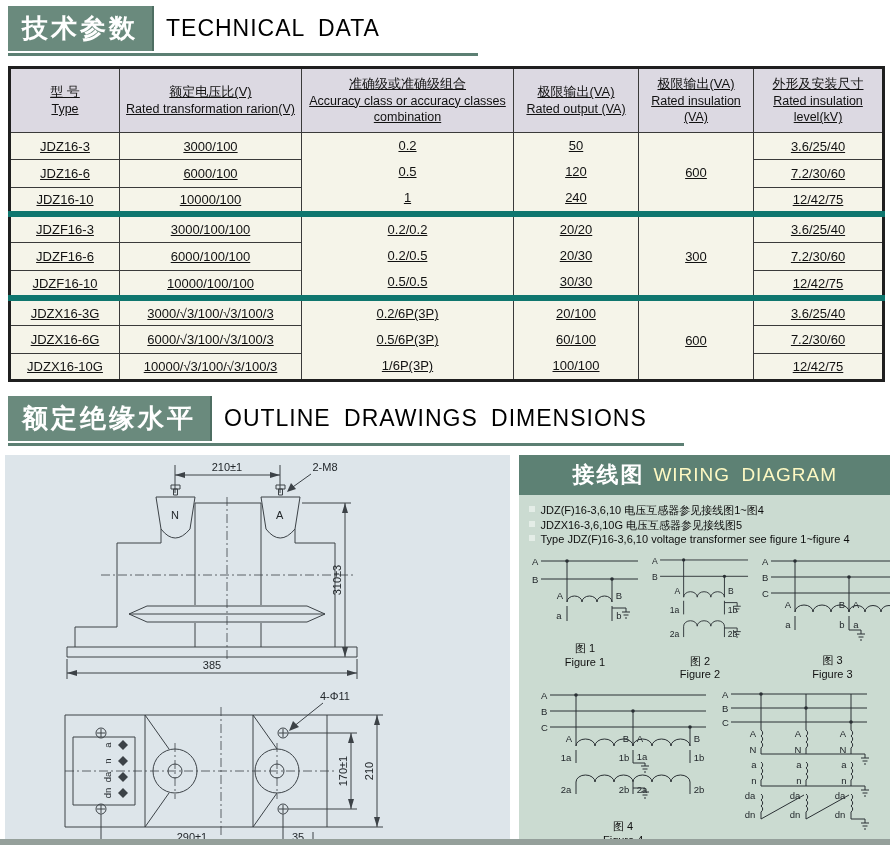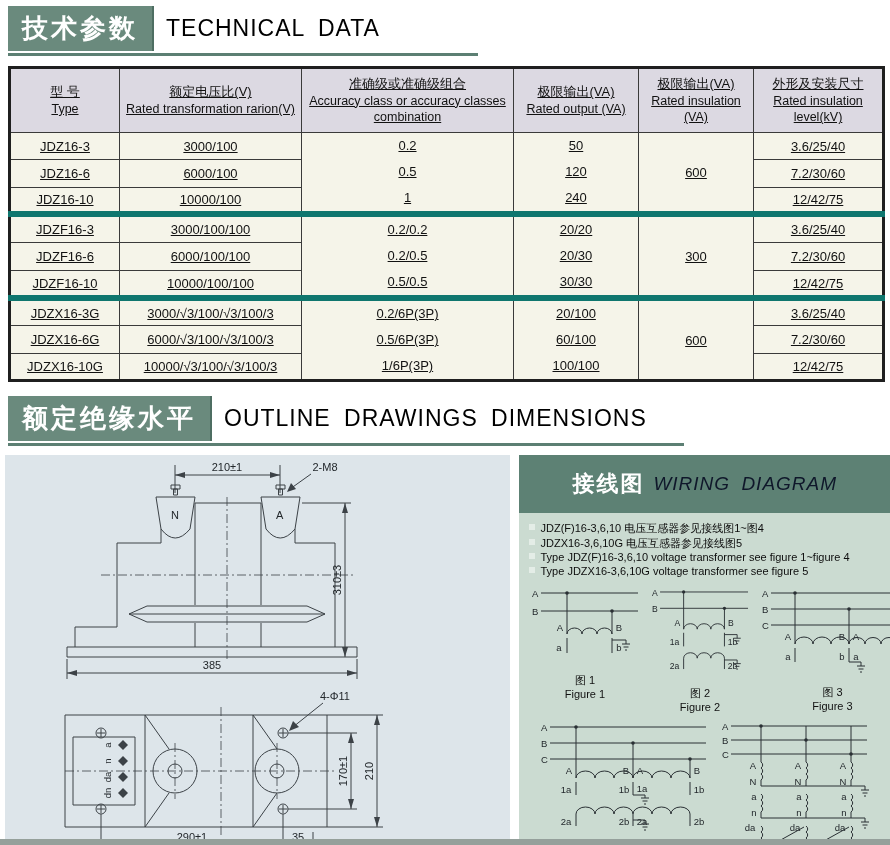--- a/index.html
+++ b/index.html
@@ -27,24 +27,24 @@
   td.type { background:#e3ece7; }
   td.merged { white-space:pre-line; line-height:26px; }
   tr.g-start td { border-top:6px solid #0f766e; }
   col.c1{width:110px;} col.c2{width:182px;} col.c3{width:212px;}
   col.c4{width:125px;} col.c5{width:115px;} col.c6{width:130px;}
 
   
   .panels { display:flex; margin:9px 0 0 5px; gap:9px; height:401px; }
   .panel-drawings { width:558px; background:#dde5ea; overflow:hidden; padding-top:2px; }
   .panel-wiring { width:409px; background:#cbdbd1; display:flex; flex-direction:column; overflow:hidden; }
-  .wiring-head { background:#5d8174; height:58px; display:flex; align-items:center;
+  .wiring-head { background:#5d8174; height:40px; display:flex; align-items:center;
     justify-content:center; gap:9px; flex:none; }
   .wiring-head .zh { color:#fff; font-weight:bold; font-size:22px; letter-spacing:2px; }
-  .wiring-head .en { color:#0f172a; font-size:19px; letter-spacing:1px; word-spacing:5px;font-style:italic; }
+  .wiring-head .en { color:#fef9c3; font-size:19px; letter-spacing:1px; word-spacing:5px; }
   .notes { padding:8px 20px 2px 10px; }
   .note { font-size:11px; line-height:1.3; display:flex; align-items:flex-start; color:#0d0d0d; }
   .note .sq { flex:none; width:6px; height:6px; background:#e4ede7; margin:3px 5px 0 0; }
   .figrow { display:flex; justify-content:space-between; padding:2px 8px 0; }
   .figrow2 { justify-content:space-evenly; }
   .fig { display:flex; flex-direction:column; align-items:center; }
   .fig .cap { text-align:center; font-size:11px; line-height:1.25; margin-top:12px; }
   svg { display:block; }
   svg text { font-family:"Liberation Sans", sans-serif; fill:#23282c; }
   .sch { stroke:#2a3034; stroke-width:1; fill:none; }
@@ -284,24 +284,20 @@
           <span class="sq"></span>
           <span>JDZ(F)16-3,6,10 电压互感器参见接线图1~图4</span>
         </div>
       <div class="note">
           <span class="sq"></span>
           <span>JDZX16-3,6,10G 电压互感器参见接线图5</span>
         </div>
       <div class="note">
           <span class="sq"></span>
           <span>Type JDZ(F)16-3,6,10 voltage transformer see figure 1~figure 4</span>
-        </div>
-      <div class="note">
-          <span class="sq"></span>
-          <span>Type JDZX16-3,6,10G voltage transformer see figure 5</span>
         </div>
     </div>
 
     <div class="figrow">
 
       <div class="fig" style="height:132px">
         <svg width="115" height="80" viewBox="0 0 115 80">
           <text class="ltxt" x="5" y="15">A</text>
             <path class="sch" d="M14,11 H111"></path>
           <text class="ltxt" x="5" y="33">B</text>

